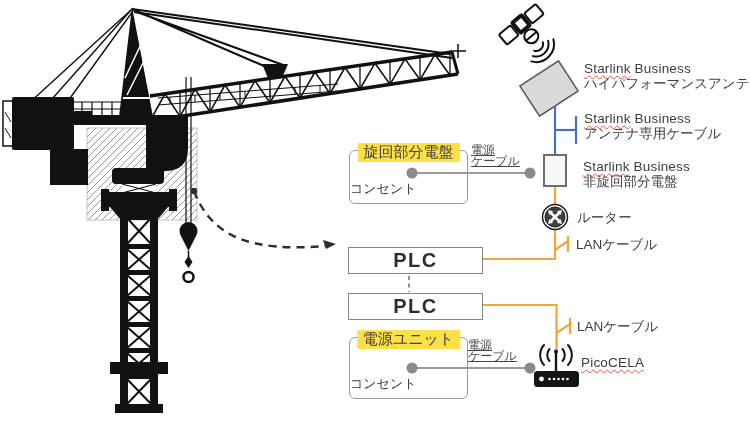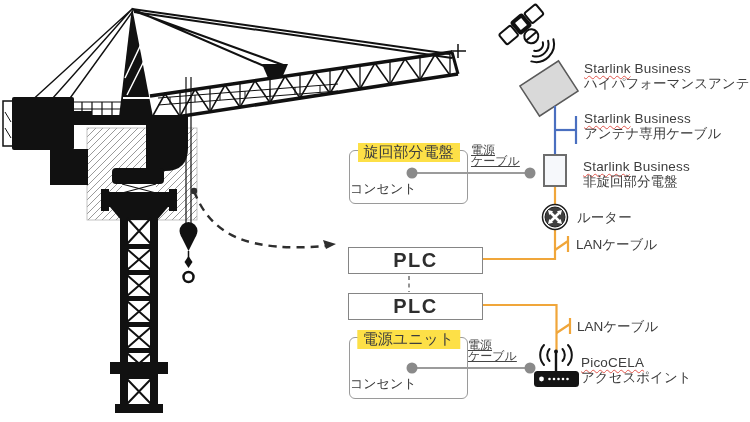--- a/index.html
+++ b/index.html
@@ -249,21 +249,20 @@
     <div>非旋回部分電盤</div>
   </div>
 
   <div class="lbl" style="left:577px;top:210px;">ルーター</div>
 
   <div class="lbl" style="left:576px;top:237px;">LANケーブル</div>
   <div class="lbl" style="left:577px;top:319px;">LANケーブル</div>
 
   <div class="lbl" style="left:581px;top:355px;">
     <div class="en"><span class="sq">PicoCELA</span></div>
-    <div>アクセスポイント</div>
   </div>
 
   <div class="cable-lbl" style="left:471px;top:145px;width:50px;">
     <div>電源</div>
     <div>ケーブル</div>
   </div>
 
   <div class="cable-lbl" style="left:468px;top:340px;width:50px;">
     <div>電源</div>
     <div>ケーブル</div>

